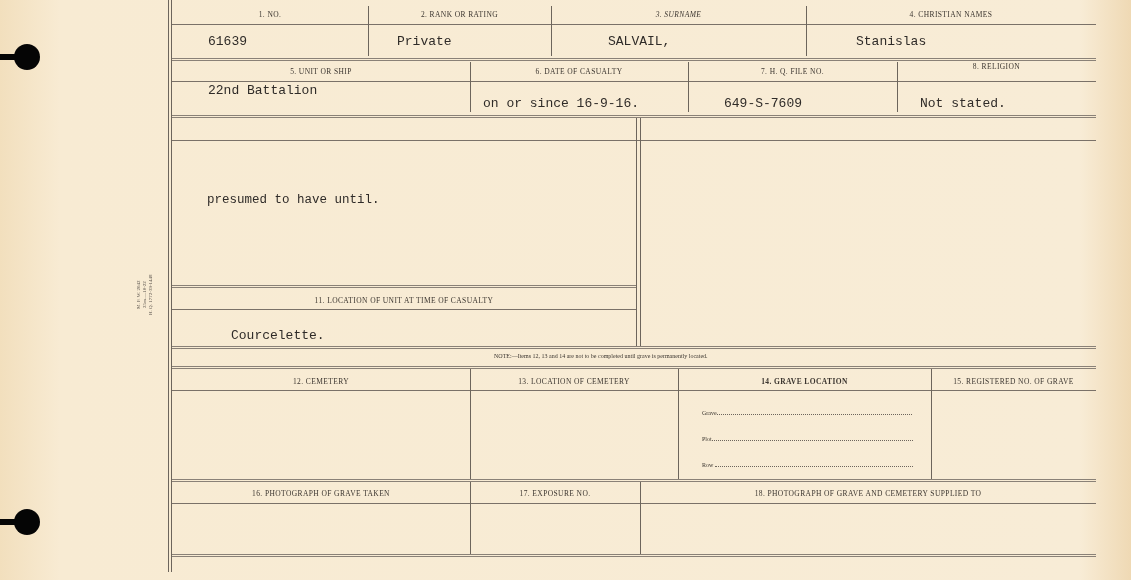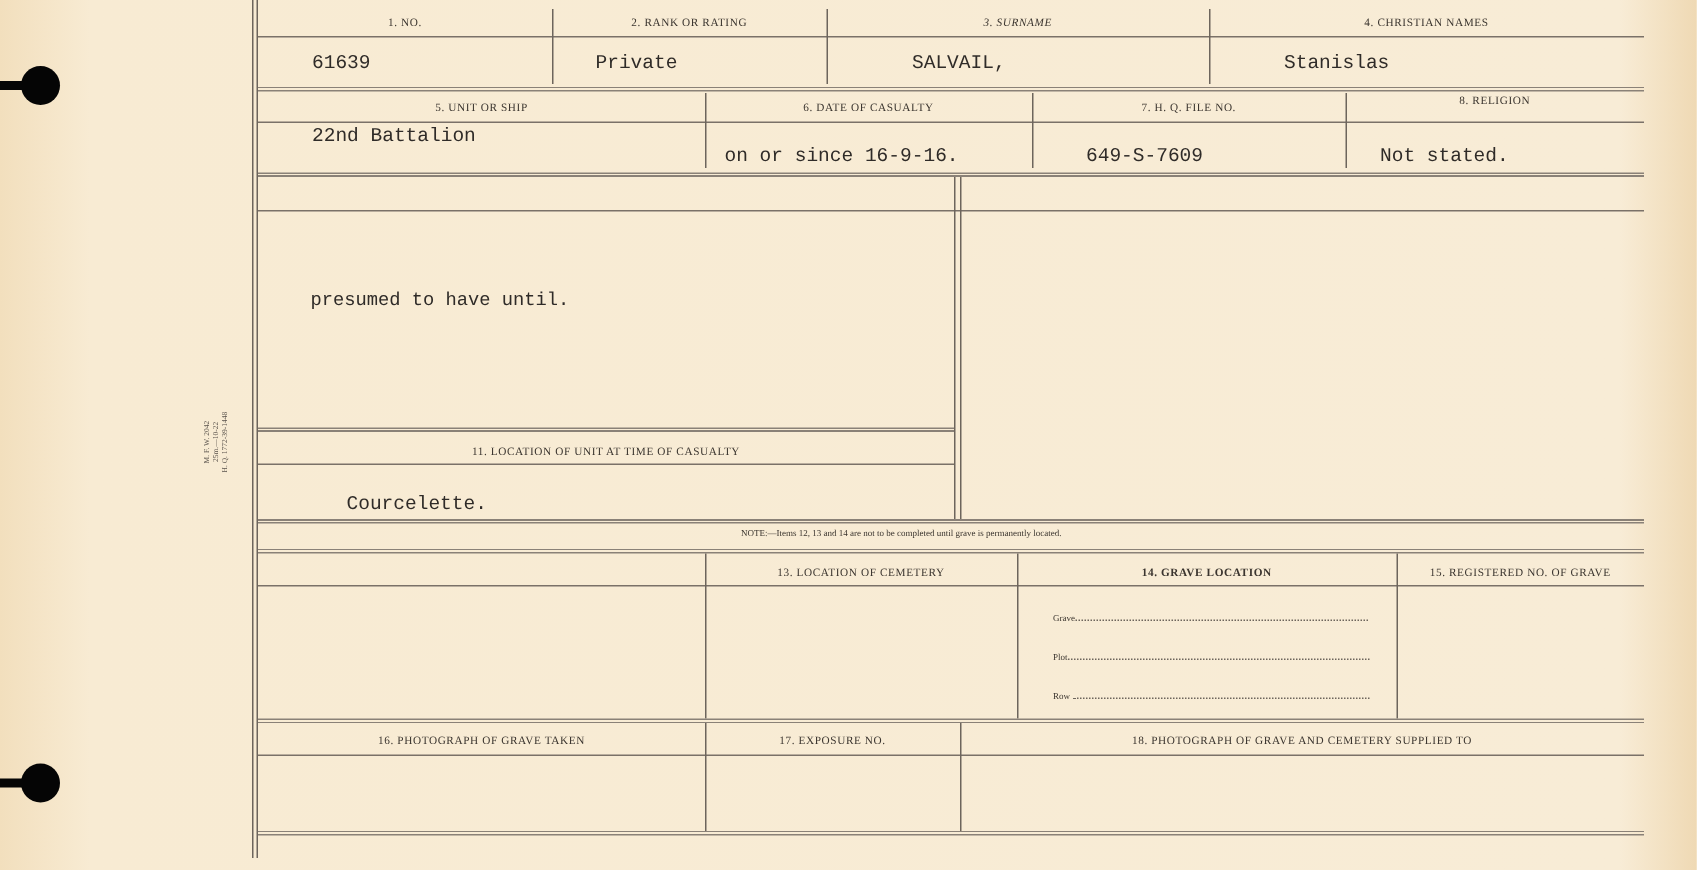--- a/index.html
+++ b/index.html
@@ -90,20 +90,21 @@
   <div class="val" style="left:39px;top:328px;margin-left:24px;">Courcelette.</div>
 
   <div class="hline thick" style="left:4px;top:346px;width:924px;"></div>
   <div class="note" style="left:326px;top:353px;">NOTE:—Items 12, 13 and 14 are not to be completed until grave is permanently located.</div>
 
   <div class="hline thick" style="left:4px;top:366px;width:924px;"></div>
   <div class="hline" style="left:4px;top:390px;width:924px;"></div>
   <div class="vline" style="left:302px;top:369px;height:110px;"></div>
   <div class="vline" style="left:510px;top:369px;height:110px;"></div>
   <div class="vline" style="left:763px;top:369px;height:110px;"></div>
+  <div class="lbl" style="left:4px;top:377px;width:298px;">12. CEMETERY</div>
   <div class="lbl" style="left:302px;top:377px;width:208px;text-align:center;">13. LOCATION OF CEMETERY</div>
   <div class="lbl" style="left:510px;top:377px;width:253px;font-weight:bold;">14. GRAVE LOCATION</div>
   <div class="lbl" style="left:763px;top:377px;width:165px;">15. REGISTERED NO. OF GRAVE</div>
   <div class="dotline" style="left:534px;top:410px;">
     <span>Grave</span><span class="dots" style="width:195px;"></span>
   </div>
   <div class="dotline" style="left:534px;top:436px;">
     <span>Plot</span><span class="dots" style="width:201px;"></span>
   </div>
   <div class="dotline" style="left:534px;top:462px;">

